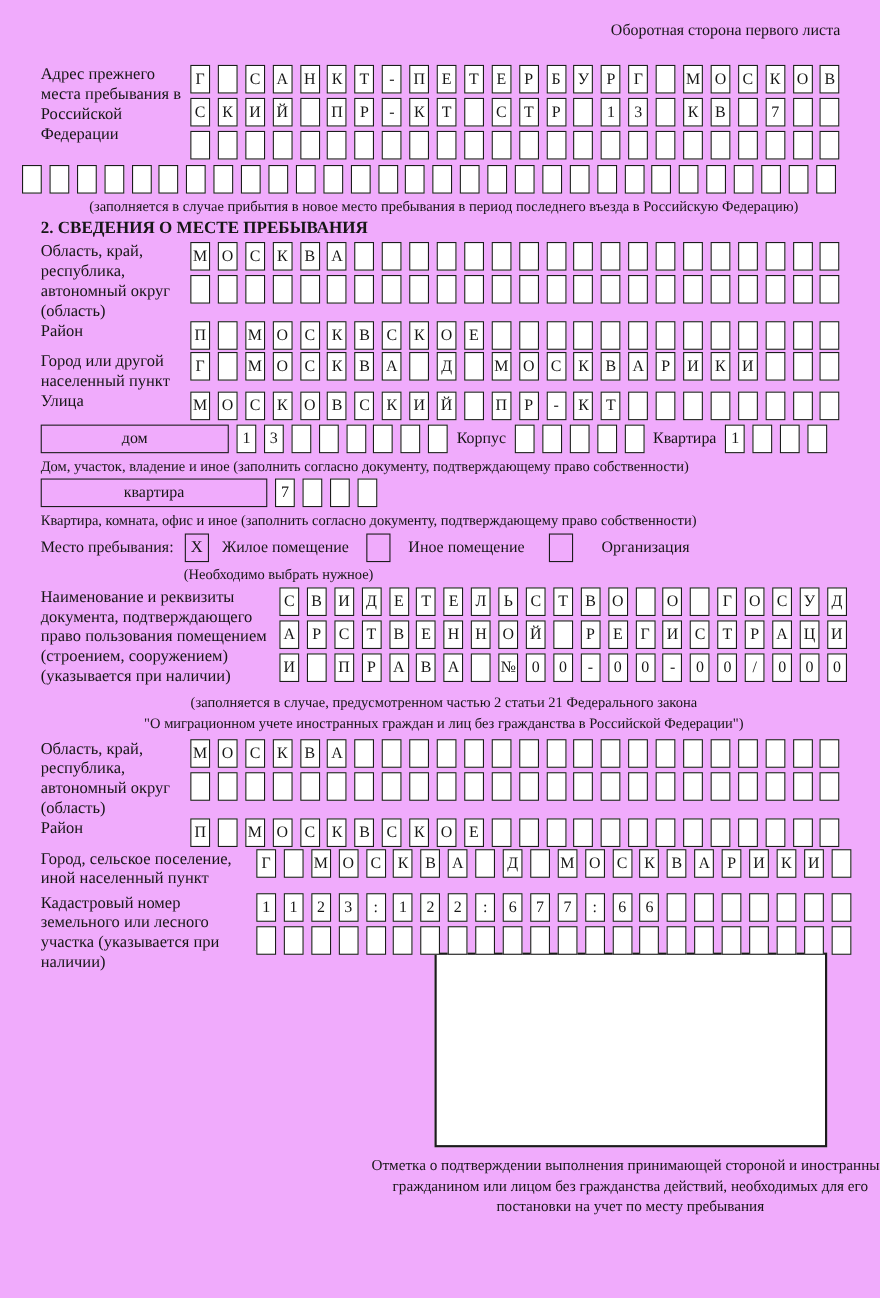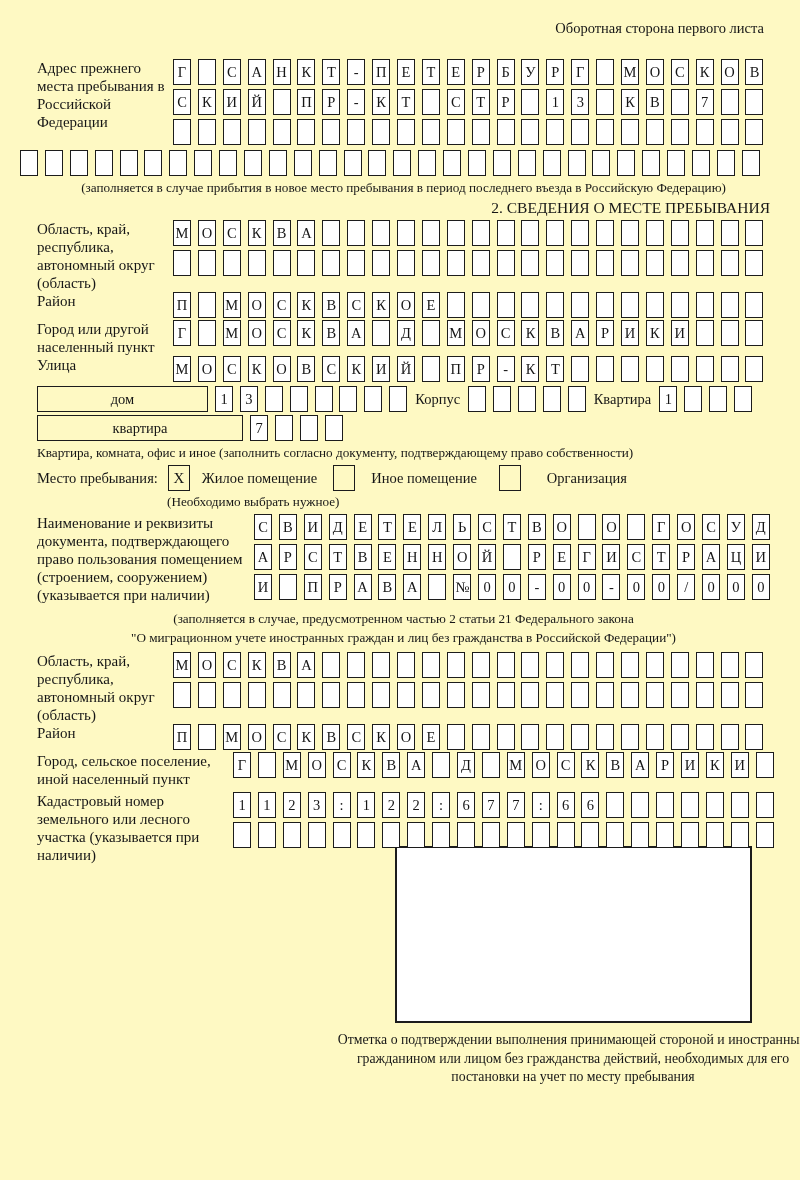--- a/index.html
+++ b/index.html
@@ -1,31 +1,31 @@
 <!DOCTYPE html>
 <html><head>
 <meta charset="utf-8">
 <style>
   html,body{margin:0;padding:0;background:#fff;}
   .page{position:relative;width:800px;height:1180px;box-sizing:border-box;
-        padding:20px 30px 0 37px;overflow:hidden;background:#fef9c3;
+        padding:20px 30px 0 37px;overflow:hidden;background:#f0abfc;
         font-family:"Liberation Serif",serif;color:#161616;}
   .header-note{text-align:right;font-size:14.5px;padding-right:6px;}
   .form-row{display:flex;align-items:flex-start;}
   .lbl{flex:0 0 136px;font-size:15px;line-height:18px;padding-right:6px;box-sizing:border-box;}
   .lbl-doc{flex:0 0 217px;}
   .lbl-med{flex:0 0 196px;}
   .grids{display:flex;flex-direction:column;gap:4px;}
   .grid{display:flex;gap:6.9px;}
   .cell{box-sizing:border-box;flex:0 0 18px;width:18px;height:26px;border:1.8px solid #1c1c1c;
         display:flex;align-items:center;justify-content:center;font-size:14.5px;background:#fff;}
   .fullrow{margin-top:5px;margin-left:-17px;}
   .note{font-size:13.2px;line-height:17px;}
   .center{text-align:center;}
-  .sec-title{font-weight:normal;font-size:15.5px;text-align:right;}
+  .sec-title{font-weight:bold;font-size:15.5px;text-align:left;}
   .prev-row{margin-top:22px;}
   .prev-note{margin-top:3px;}
   .sec2-title{margin-top:3px;}
   .region-row{margin-top:3px;}
   .district-row{margin-top:0;}
   .city-row{margin-top:2px;}
   .street-row{margin-top:0;}
   .house-row{margin-top:4px;align-items:center;}
   .house-note{margin-top:3px;}
   .apt-row{margin-top:3px;align-items:center;}
@@ -347,20 +347,21 @@
         <div class="cell"></div>
       </div>
     <div class="inline-lbl ml8">Квартира</div>
     <div class="grid">
         <div class="cell">1</div>
         <div class="cell"></div>
         <div class="cell"></div>
         <div class="cell"></div>
       </div>
   </div>
+  <div class="note house-note">Дом, участок, владение и иное (заполнить согласно документу, подтверждающему право собственности)</div>
 
   <div class="form-row apt-row">
     <div class="wbox wbox-apt">квартира</div>
     <div class="grid">
         <div class="cell">7</div>
         <div class="cell"></div>
         <div class="cell"></div>
         <div class="cell"></div>
       </div>
   </div>

